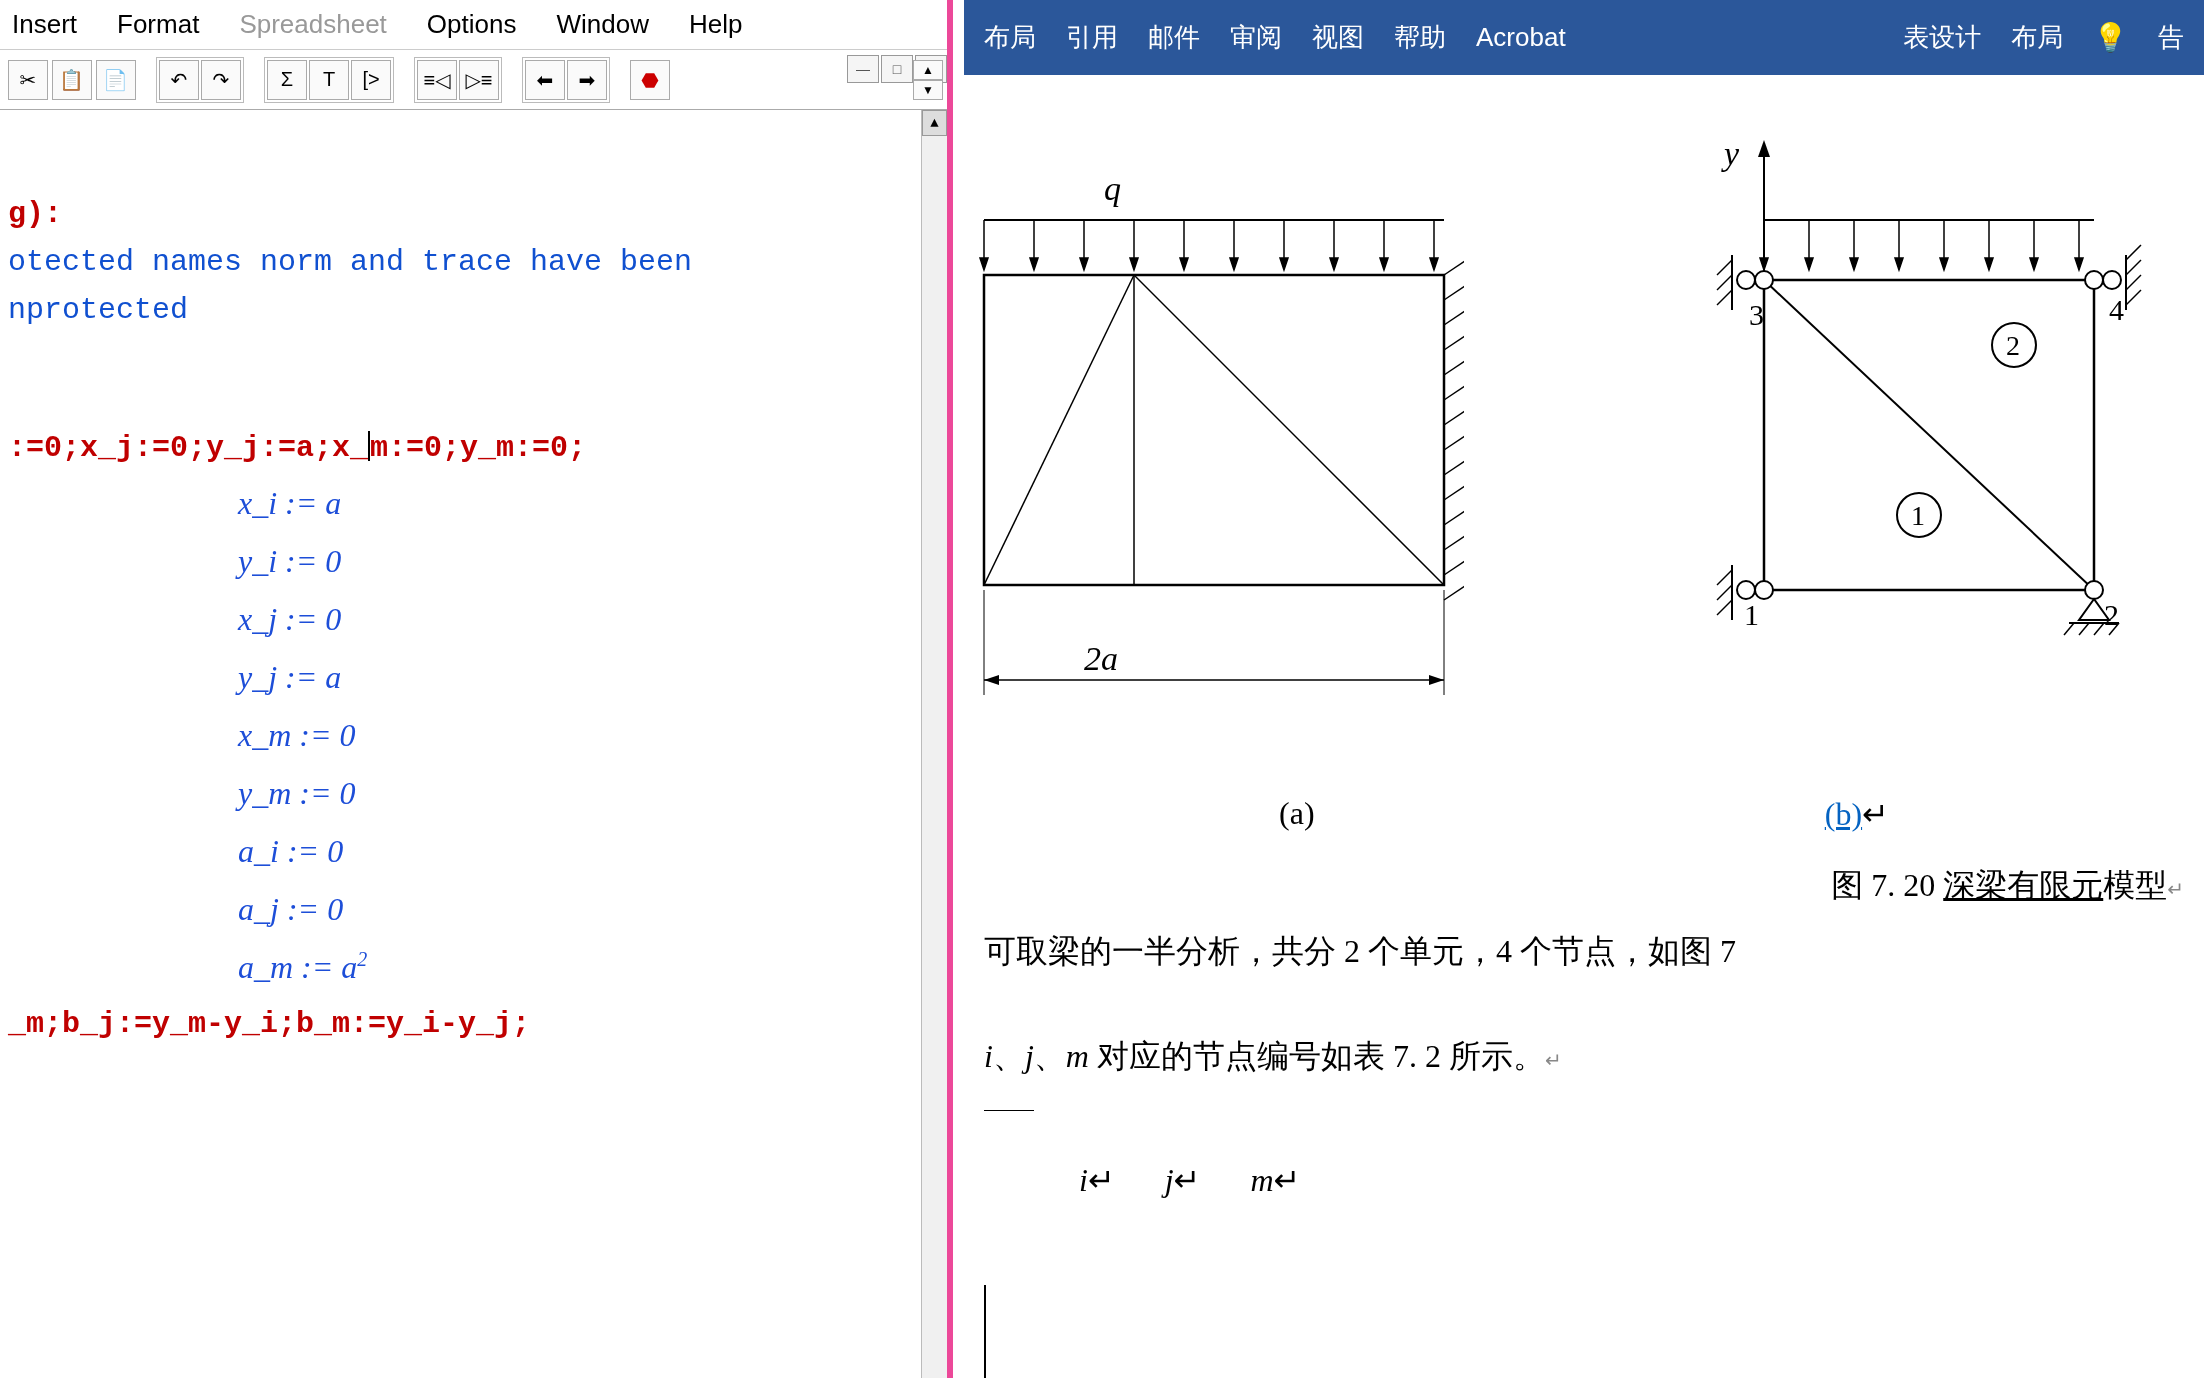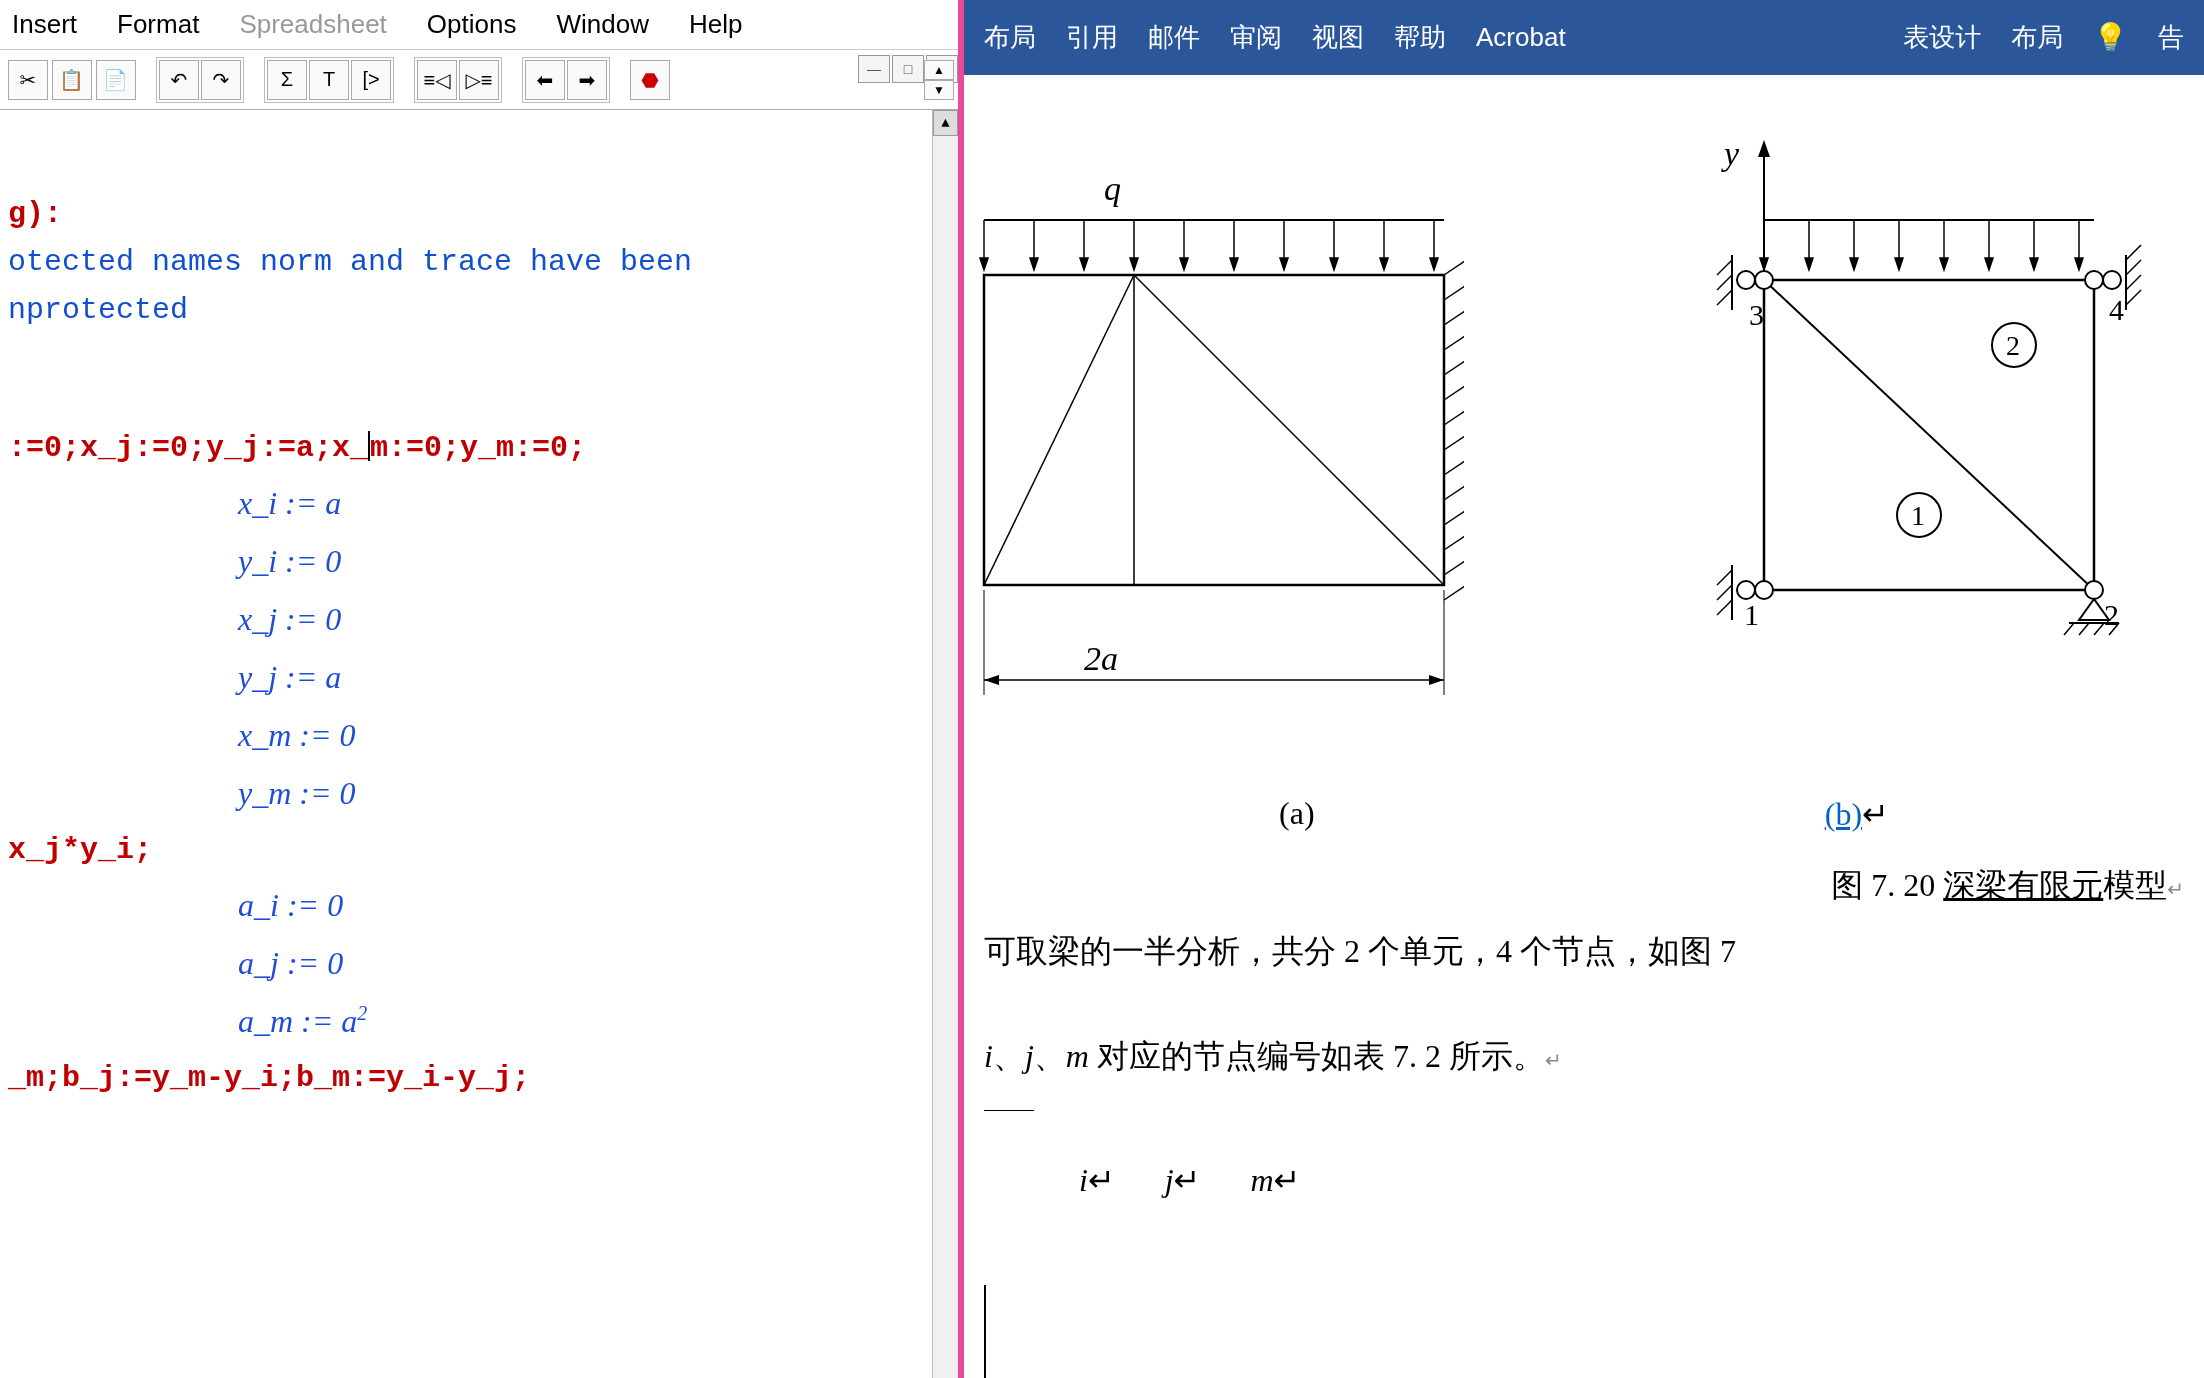--- a/index.html
+++ b/index.html
@@ -134,20 +134,21 @@
     }
     .vscroll-up { position: absolute; top: 0; left: 0; right: 0; }
     
     
     .right-panel {
       flex: 1;
       height: 100%;
       display: flex;
       flex-direction: column;
       background: #fff;
+      padding-left: 11px;
     }
     
     .ribbon {
       height: 75px;
       background: #2b579a;
       display: flex;
       align-items: center;
       gap: 30px;
       padding: 0 20px;
       color: #fff;
@@ -299,21 +300,20 @@
       <div style="height:90px;"></div>
       <div class="red-text">
         <span>:=0;x_j:=0;y_j:=a;x_</span><span class="cursor-bar"></span><span>m:=0;y_m:=0;</span>
       </div>
       <div class="center-block"><span class="italic-blue">x_i := a</span></div>
       <div class="center-block"><span class="italic-blue">y_i := 0</span></div>
       <div class="center-block"><span class="italic-blue">x_j := 0</span></div>
       <div class="center-block"><span class="italic-blue">y_j := a</span></div>
       <div class="center-block"><span class="italic-blue">x_m := 0</span></div>
       <div class="center-block"><span class="italic-blue">y_m := 0</span></div>
-      <div class="red-text">x_j*y_i;</div>
       <div class="center-block"><span class="italic-blue">a_i := 0</span></div>
       <div class="center-block"><span class="italic-blue">a_j := 0</span></div>
       <div class="center-block"><span class="italic-blue"><span>a_m := a</span><sup>2</sup></span></div>
       <div class="red-text">_m;b_j:=y_m-y_i;b_m:=y_i-y_j;</div>
     </div>
     <div class="vscroll">
       <div class="vscroll-up">
           <span>▲</span>
         </div>
     </div>

